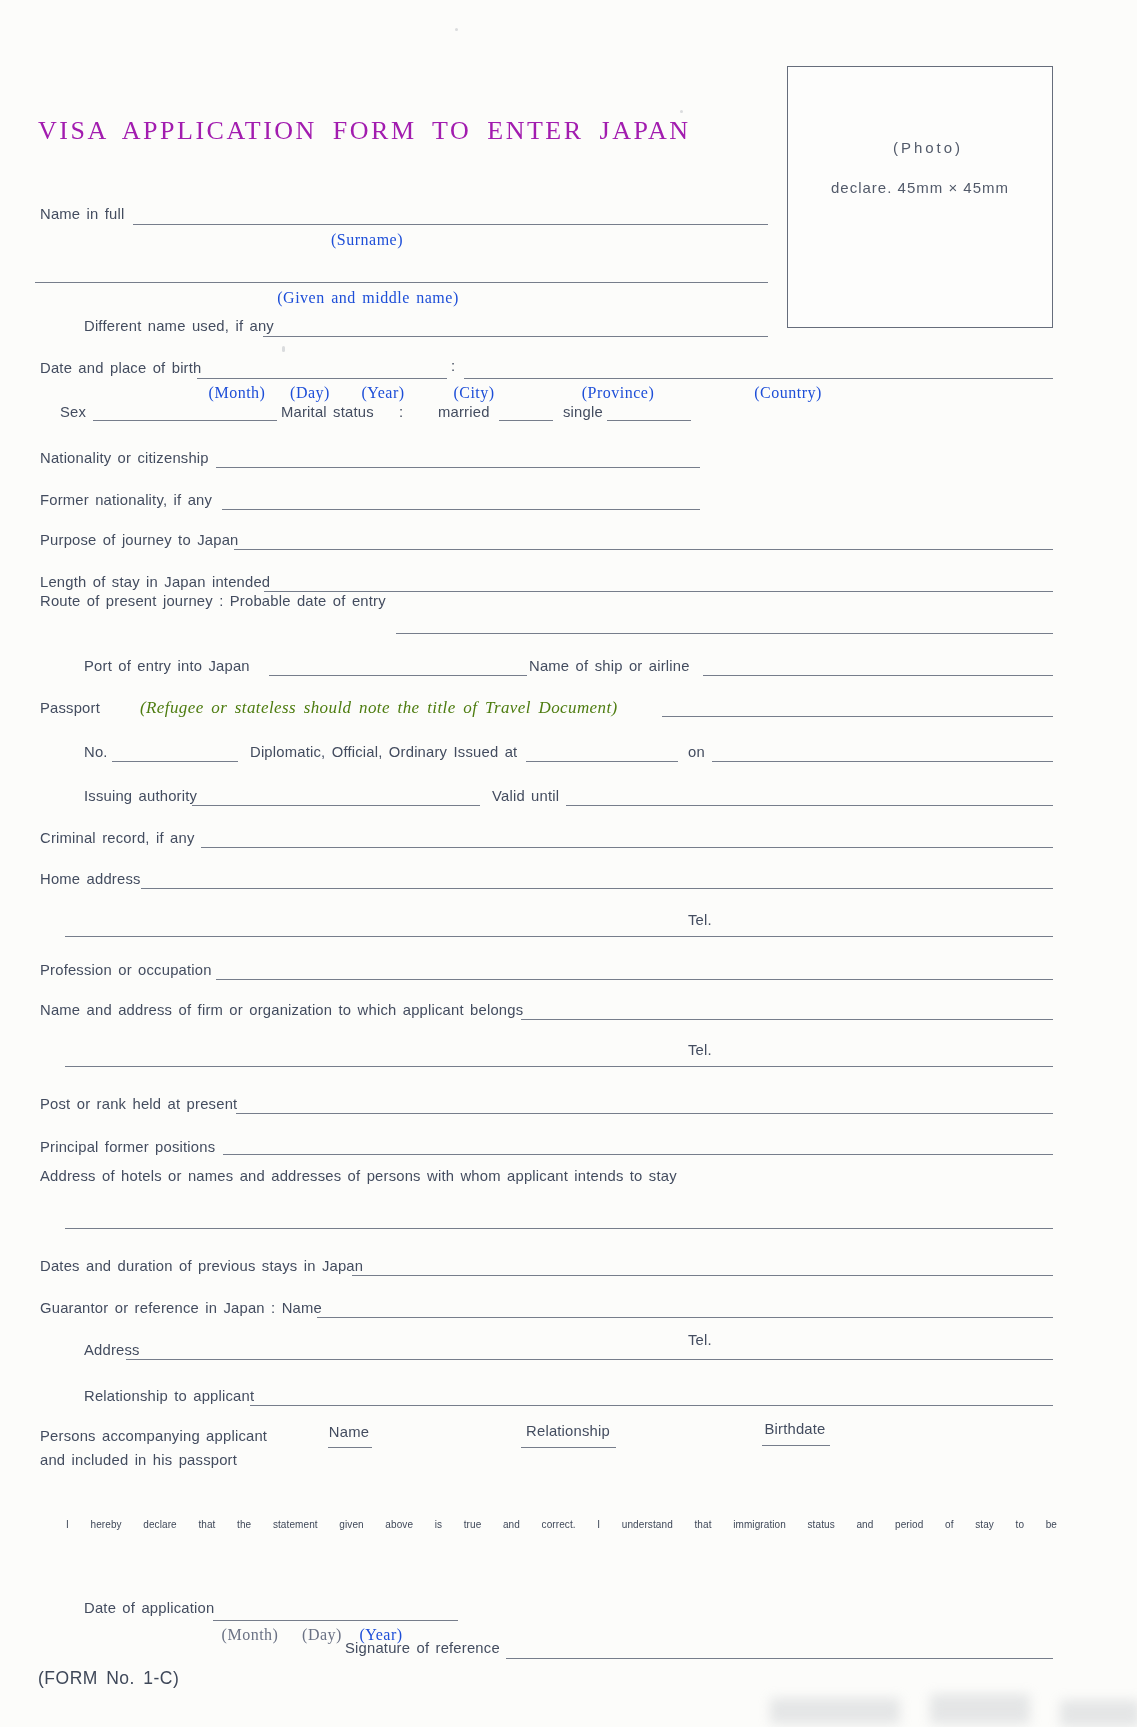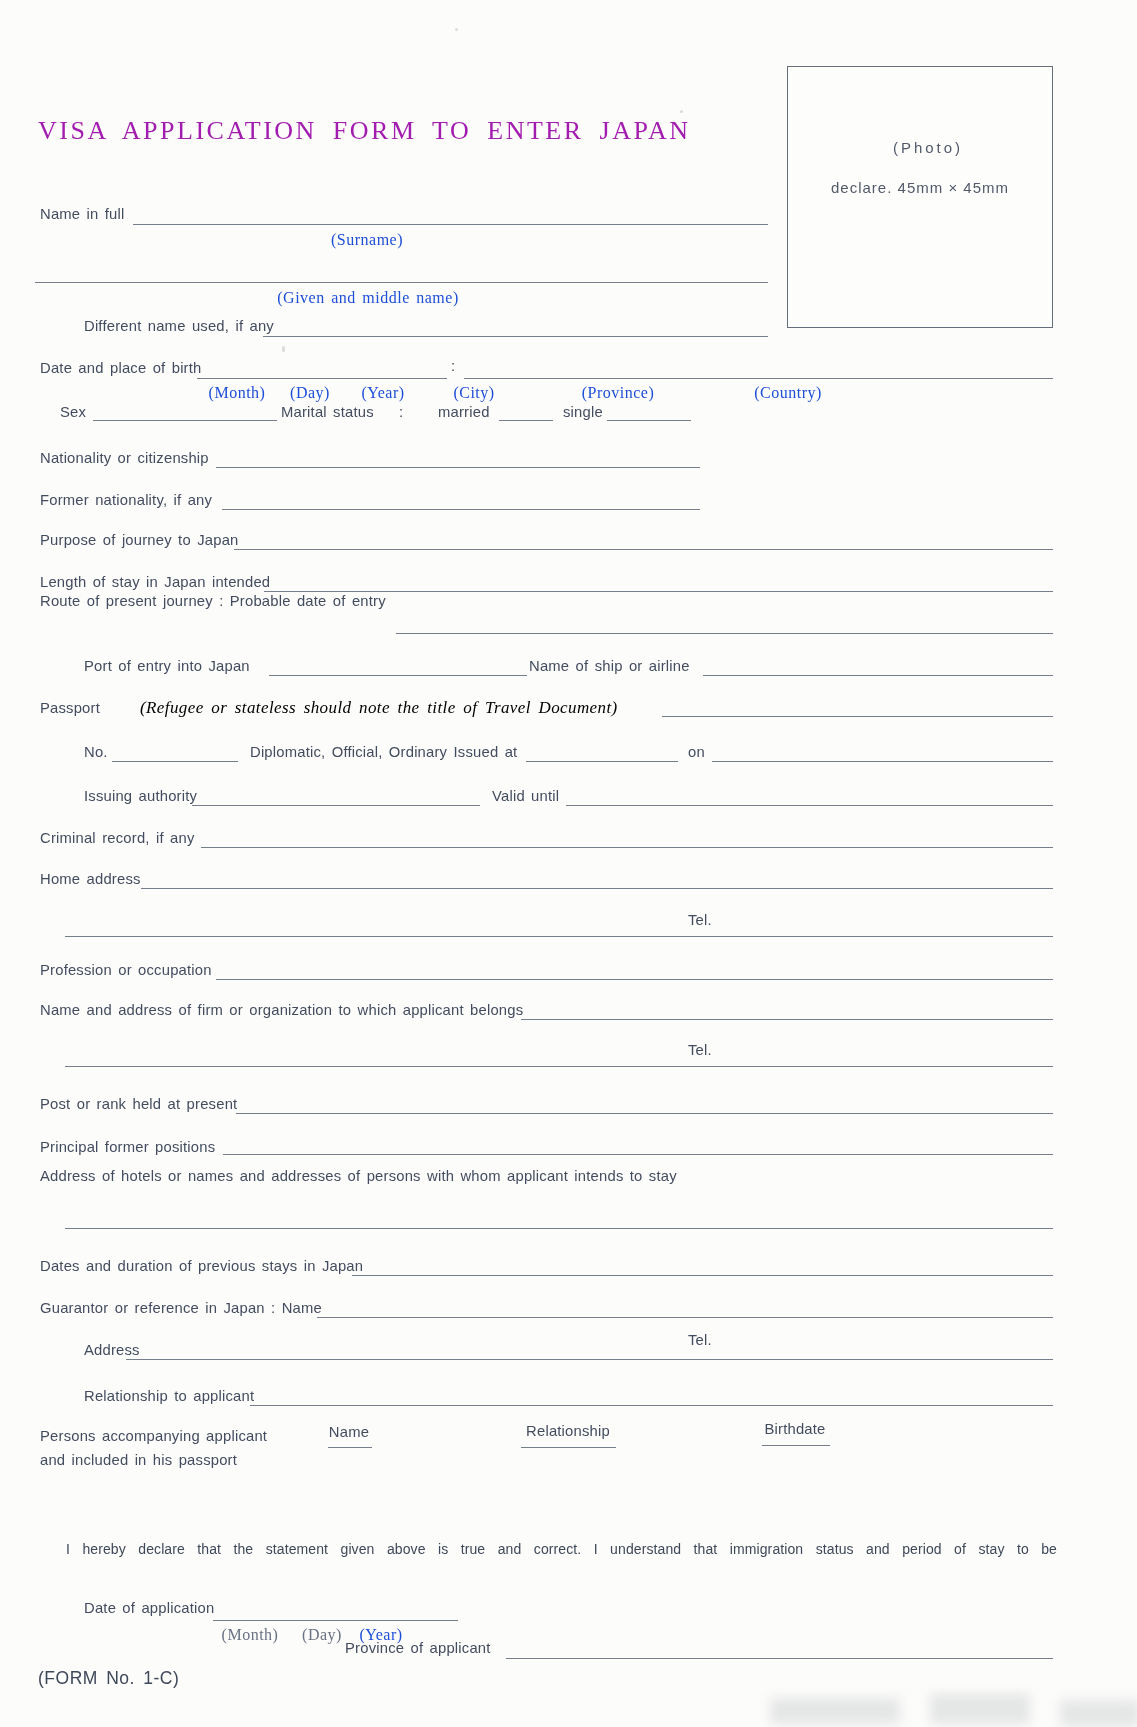--- a/index.html
+++ b/index.html
@@ -46,27 +46,26 @@
     font-size:15px;letter-spacing:3px;color:#525a6a;white-space:nowrap;margin-left:8px;
   }
   .photo-box .ph2{
     position:absolute;left:50%;top:112px;transform:translateX(-50%);
     font-size:15px;letter-spacing:1px;color:#525a6a;white-space:nowrap;
   }
   .note-italic{
     position:absolute;
     font-family:"Liberation Serif", serif;
     font-style:italic;font-size:17px;letter-spacing:.4px;word-spacing:3px;
-    color:#000000;white-space:nowrap;
+    color:#4d7c0f;white-space:nowrap;
   }
   .para-line{
     position:absolute;left:38px;width:1019px;
-    font-size:14px;line-height:26px;letter-spacing:.1px;
+    font-size:10px;line-height:26px;letter-spacing:.1px;
     color:#3f4859;
-    margin-top:24px;
   }
   .just{text-align:justify;text-align-last:justify;}
   .form-no{
     position:absolute;left:38px;top:1668px;
     font-size:17.5px;letter-spacing:.5px;word-spacing:3px;color:#3f4859;
   }
   .artifact{position:absolute;background:#9aa0a8;border-radius:50%;opacity:.35;}
   .smudge{position:absolute;background:#b9bdc2;filter:blur(6px);opacity:.35;}
 </style>
 </head>
@@ -195,21 +194,21 @@
   <div class="fline" style="left:762px;top:1445px;width:68px"></div>
 
   <div class="para-line just" style="top:1512px;padding-left:28px;width:991px">I hereby declare that the statement given above is true and correct. I understand that immigration status and period of stay to be</div>
 
   <span class="lbl" style="left:84px;top:1600px">Date of application</span>
   <div class="fline" style="left:213px;top:1620px;width:245px"></div>
   <span class="lbl serif center" style="left:250px;top:1626px;color:#6a7184">(Month)</span>
   <span class="lbl serif center" style="left:322px;top:1626px;color:#6a7184">(Day)</span>
   <span class="lbl serif center" style="left:381px;top:1626px">(Year)</span>
 
-  <span class="lbl" style="left:345px;top:1640px">Province of applicant</span>
+  <span class="lbl" style="left:345px;top:1640px">Signature of reference</span>
   <div class="fline" style="left:506px;top:1658px;width:547px"></div>
 
   <div class="form-no">(FORM No. 1-C)</div>
 
   <div class="artifact" style="left:455px;top:28px;width:3px;height:3px"></div>
   <div class="artifact" style="left:680px;top:110px;width:3px;height:3px"></div>
   <div class="artifact" style="left:282px;top:346px;width:3px;height:6px;border-radius:2px"></div>
   <div class="smudge" style="left:770px;top:1698px;width:130px;height:26px"></div>
   <div class="smudge" style="left:930px;top:1694px;width:100px;height:30px"></div>
   <div class="smudge" style="left:1060px;top:1700px;width:80px;height:27px"></div>

